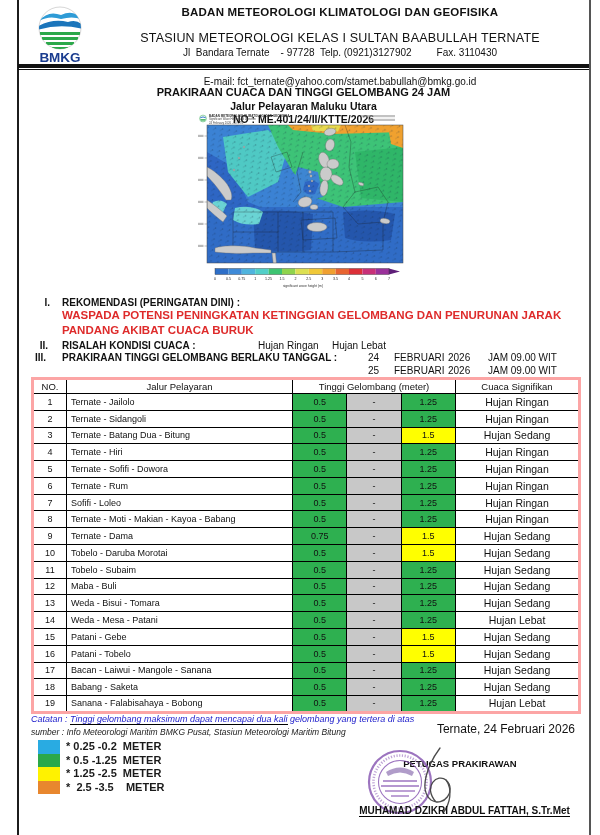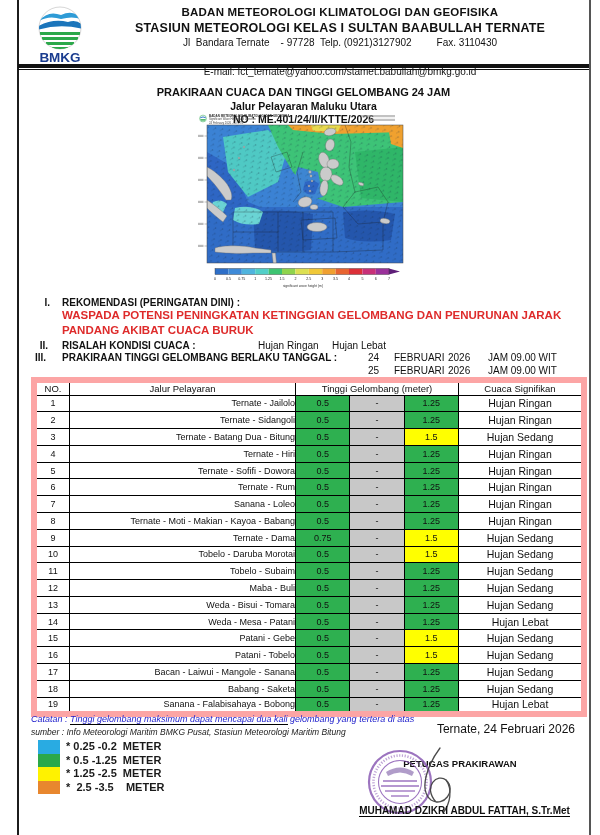--- a/index.html
+++ b/index.html
@@ -8,42 +8,42 @@
   .abs{position:absolute;}
   .pre{white-space:pre;}
   .b{font-weight:bold;margin-top:11px;}
   .ctr{text-align:center;}
   
   .edge-l{left:17px;top:0;width:2px;height:835px;background:#1c1c1c;}
   .edge-r{left:589px;top:0;width:2px;height:835px;background:#555;}
   
   .hdr-text{left:100px;top:6px;width:480px;text-align:center;}
   .h1a{font-size:11.5px;font-weight:bold;letter-spacing:.2px;}
-  .h1b{font-size:12.5px;font-weight:bold;letter-spacing:.2px;margin-top:3px;}
+  .h1b{font-size:12.5px;font-weight:normal;letter-spacing:.2px;margin-top:13px;}
   .h1c{font-size:10px;margin-top:2px;}
   .h1d{font-size:10px;margin-top:18px;}
   .rule1{left:18px;top:64px;width:571px;height:3.5px;background:#111;}
   .rule2{left:18px;top:69px;width:571px;height:1px;background:#111;}
   .t1{left:18px;top:75px;width:571px;font-size:11px;}
   .t2{left:18px;top:89px;width:571px;font-size:10.5px;}
   .t3{left:18px;top:102px;width:571px;font-size:10.5px;}
   
   .sec-num{width:20px;text-align:right;font-weight:bold;font-size:10px;}
   .sec-label{font-weight:bold;font-size:10px;}
   .warn{left:62px;width:520px;color:#DE2B2B;font-weight:bold;font-size:11.5px;}
   .val{font-size:10px;}
   
   .ftable{border-collapse:collapse;table-layout:fixed;width:543px;}
   .ftable td,.ftable th{border:1px solid #000;padding:0;overflow:hidden;font-weight:normal;}
-  .ftable{border:6px solid #fca5a5;}
+  .ftable{border:3px solid #fca5a5;}
   .ftable thead tr{height:15px;}
   .ftable tbody tr{height:16.79px;}
   .ftable th{font-size:9.5px;}
   .c-no{width:32px;text-align:center;font-size:9px;}
-  .c-route{width:225px;text-align:right;padding-left:4px !important;font-size:9px;}
+  .c-route{width:225px;text-align:left;padding-left:4px !important;font-size:9px;}
   .c-val{width:67px;text-align:center;font-size:9px;}
   .c-dash{width:28px;text-align:center;font-size:9px;background:#C8C8C8;}
   .c-weather{width:122px;text-align:center;font-size:10.5px;}
   .lvl-green{background:#2EB050;}
   .lvl-yellow{background:#FFFF00;}
   
   .catatan{left:31px;top:714px;width:540px;font-size:9px;font-style:italic;font-weight:normal;color:#2222CC;}
   .cat-u{border-bottom:1.2px solid #000;}
   .sumber{left:31px;top:727px;width:540px;font-size:8.5px;font-style:italic;color:#222;}
   .lg-row{display:flex;align-items:stretch;height:13.5px;}
@@ -309,21 +309,21 @@
         <tr>
           <td class="c-no">6</td>
           <td class="c-route">Ternate - Rum</td>
           <td class="c-val lvl-green">0.5</td>
           <td class="c-dash">-</td>
           <td class="c-val lvl-green">1.25</td>
           <td class="c-weather">Hujan Ringan</td>
         </tr>
         <tr>
           <td class="c-no">7</td>
-          <td class="c-route">Sanana - Loleo</td>
+          <td class="c-route">Sofifi - Loleo</td>
           <td class="c-val lvl-green">0.5</td>
           <td class="c-dash">-</td>
           <td class="c-val lvl-green">1.25</td>
           <td class="c-weather">Hujan Ringan</td>
         </tr>
         <tr>
           <td class="c-no">8</td>
           <td class="c-route">Ternate - Moti - Makian - Kayoa - Babang</td>
           <td class="c-val lvl-green">0.5</td>
           <td class="c-dash">-</td>

